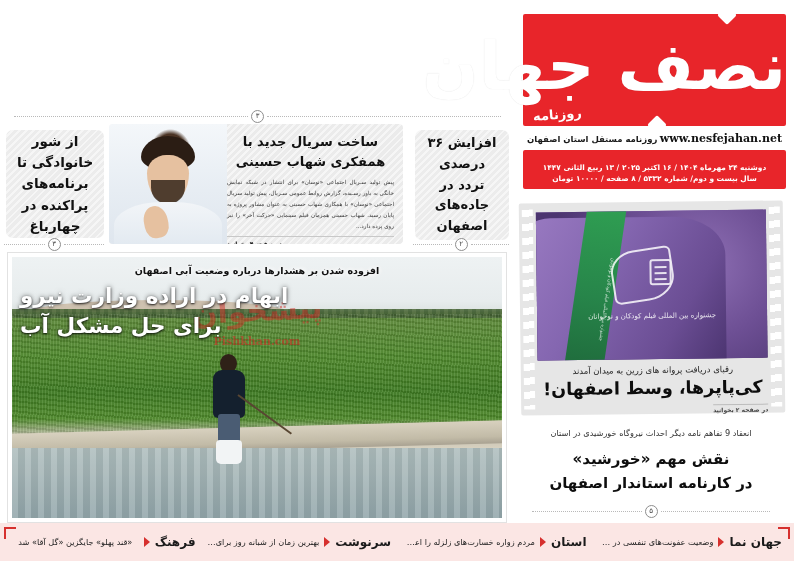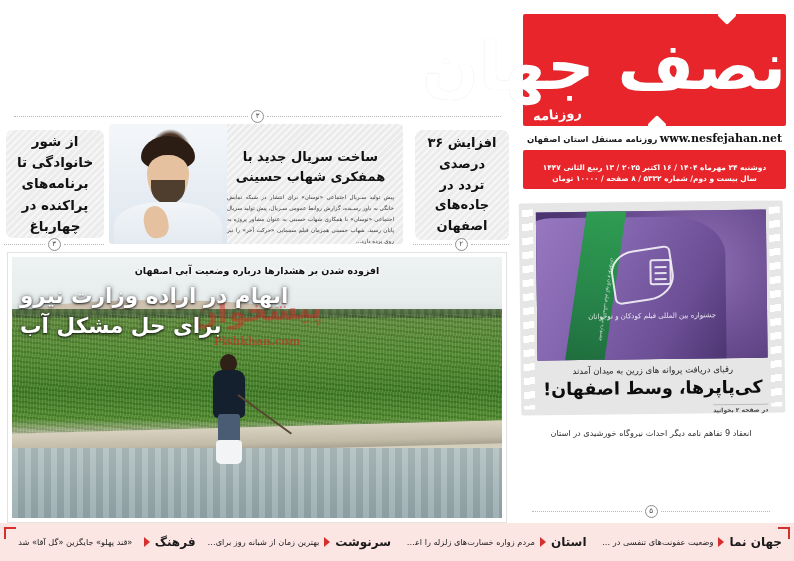--- a/index.html
+++ b/index.html
@@ -174,21 +174,21 @@
     border-radius: 4px;
     overflow: hidden;
   }
   .teaser-b .tb-text {
     position: absolute; right: 0; top: 0;
     width: 182px; height: 100%;
     padding: 8px 9px 6px 6px;
   }
   .tb-head {
     font-size: 13px; font-weight: bold; color: #111;
-    text-align: center; line-height: 1.5; margin-bottom: 6px; margin-top: 15px;
+    text-align: center; line-height: 1.5; margin-bottom: 6px;
   }
   .tb-body {
     font-size: 5.6px; color: #3a3a3a; line-height: 1.95;
     text-align: justify;
   }
   .tb-more {
     margin-top: 4px; font-size: 6px; font-weight: bold; color: #111;
     text-align: left; border-top: 1px solid #c8c8c8; padding-top: 3px;
   }
   .tb-photo {
@@ -631,20 +631,24 @@
       </span>
       <span class="fs-logo-cap">جشنواره بین المللی فیلم کودکان و نوجوانان</span>
     </div>
     <div class="fs-kicker">رقبای دریافت پروانه های زرین به میدان آمدند</div>
     <div class="fs-title">کی‌پاپرها، وسط اصفهان!</div>
     <div class="fs-more">در صفحه ۲ بخوانید</div>
   </div>
 
   <div class="rlower">
     <div class="rl-kicker">انعقاد 9 تفاهم نامه دیگر احداث نیروگاه خورشیدی در استان</div>
+    <div class="rl-title">
+      <span>نقش مهم «خورشید»</span><br>
+      <span>در کارنامه استاندار اصفهان</span>
+    </div>
   </div>
   <div class="rule-row rule-r">
     <span class="dots"></span>
     <span class="pagemark">۵</span>
     <span class="dots"></span>
   </div>
 
   <div class="bottombar">
     <span class="bb-corner corner-r"></span>
     <span class="bb-corner corner-l"></span>

